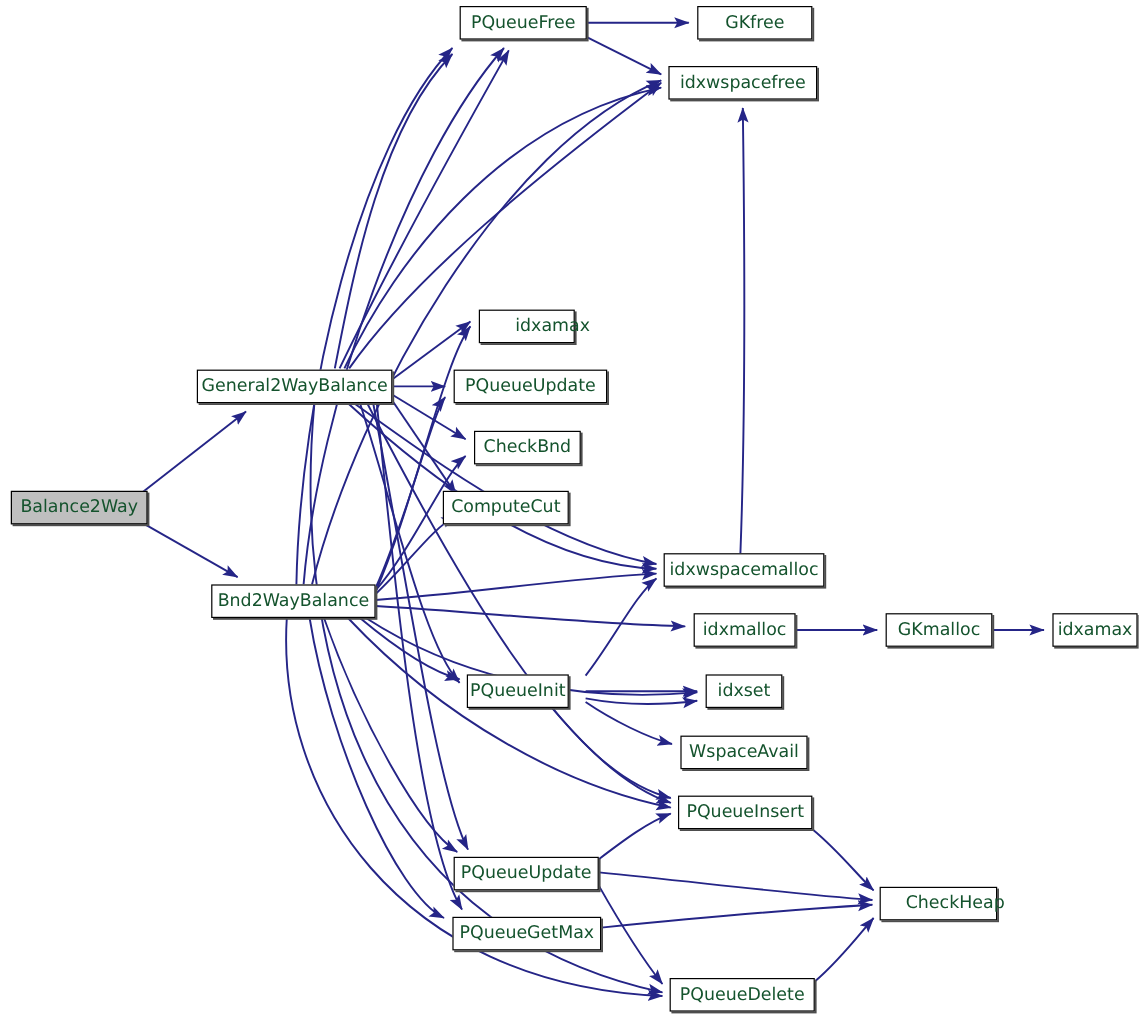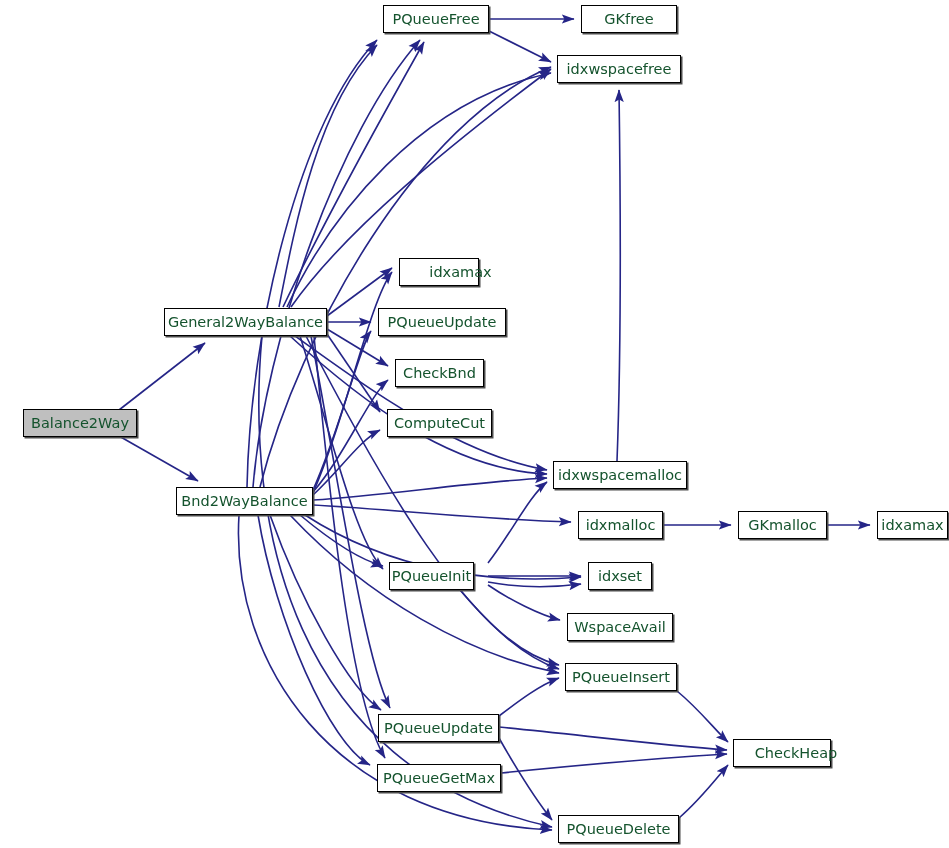--- a/index.html
+++ b/index.html
@@ -123,24 +123,24 @@
       </div>
       <div class="node" style="left: 164px; top: 308px; width: 163px; height: 28px;">
         <span>General2WayBalance</span>
       </div>
       <div class="node" style="left: 378px; top: 308px; width: 128px; height: 28px;">
         <span>PQueueUpdate</span>
       </div>
       <div class="node" style="left: 395px; top: 359px; width: 89px; height: 28px;">
         <span>CheckBnd</span>
       </div>
-      <div class="node highlight" style="left: 23px; top: 409px; width: 114px; height: 28px;">
+      <div class="node highlight" style="left: 9px; top: 409px; width: 114px; height: 28px;">
         <span>Balance2Way</span>
       </div>
-      <div class="node" style="left: 387px; top: 409px; width: 105px; height: 28px;">
+      <div class="node" style="left: 369px; top: 409px; width: 105px; height: 28px;">
         <span>ComputeCut</span>
       </div>
       <div class="node" style="left: 553px; top: 461px; width: 134px; height: 28px;">
         <span>idxwspacemalloc</span>
       </div>
       <div class="node" style="left: 176px; top: 487px; width: 137px; height: 28px;">
         <span>Bnd2WayBalance</span>
       </div>
       <div class="node" style="left: 578px; top: 511px; width: 85px; height: 28px;">
         <span>idxmalloc</span>

